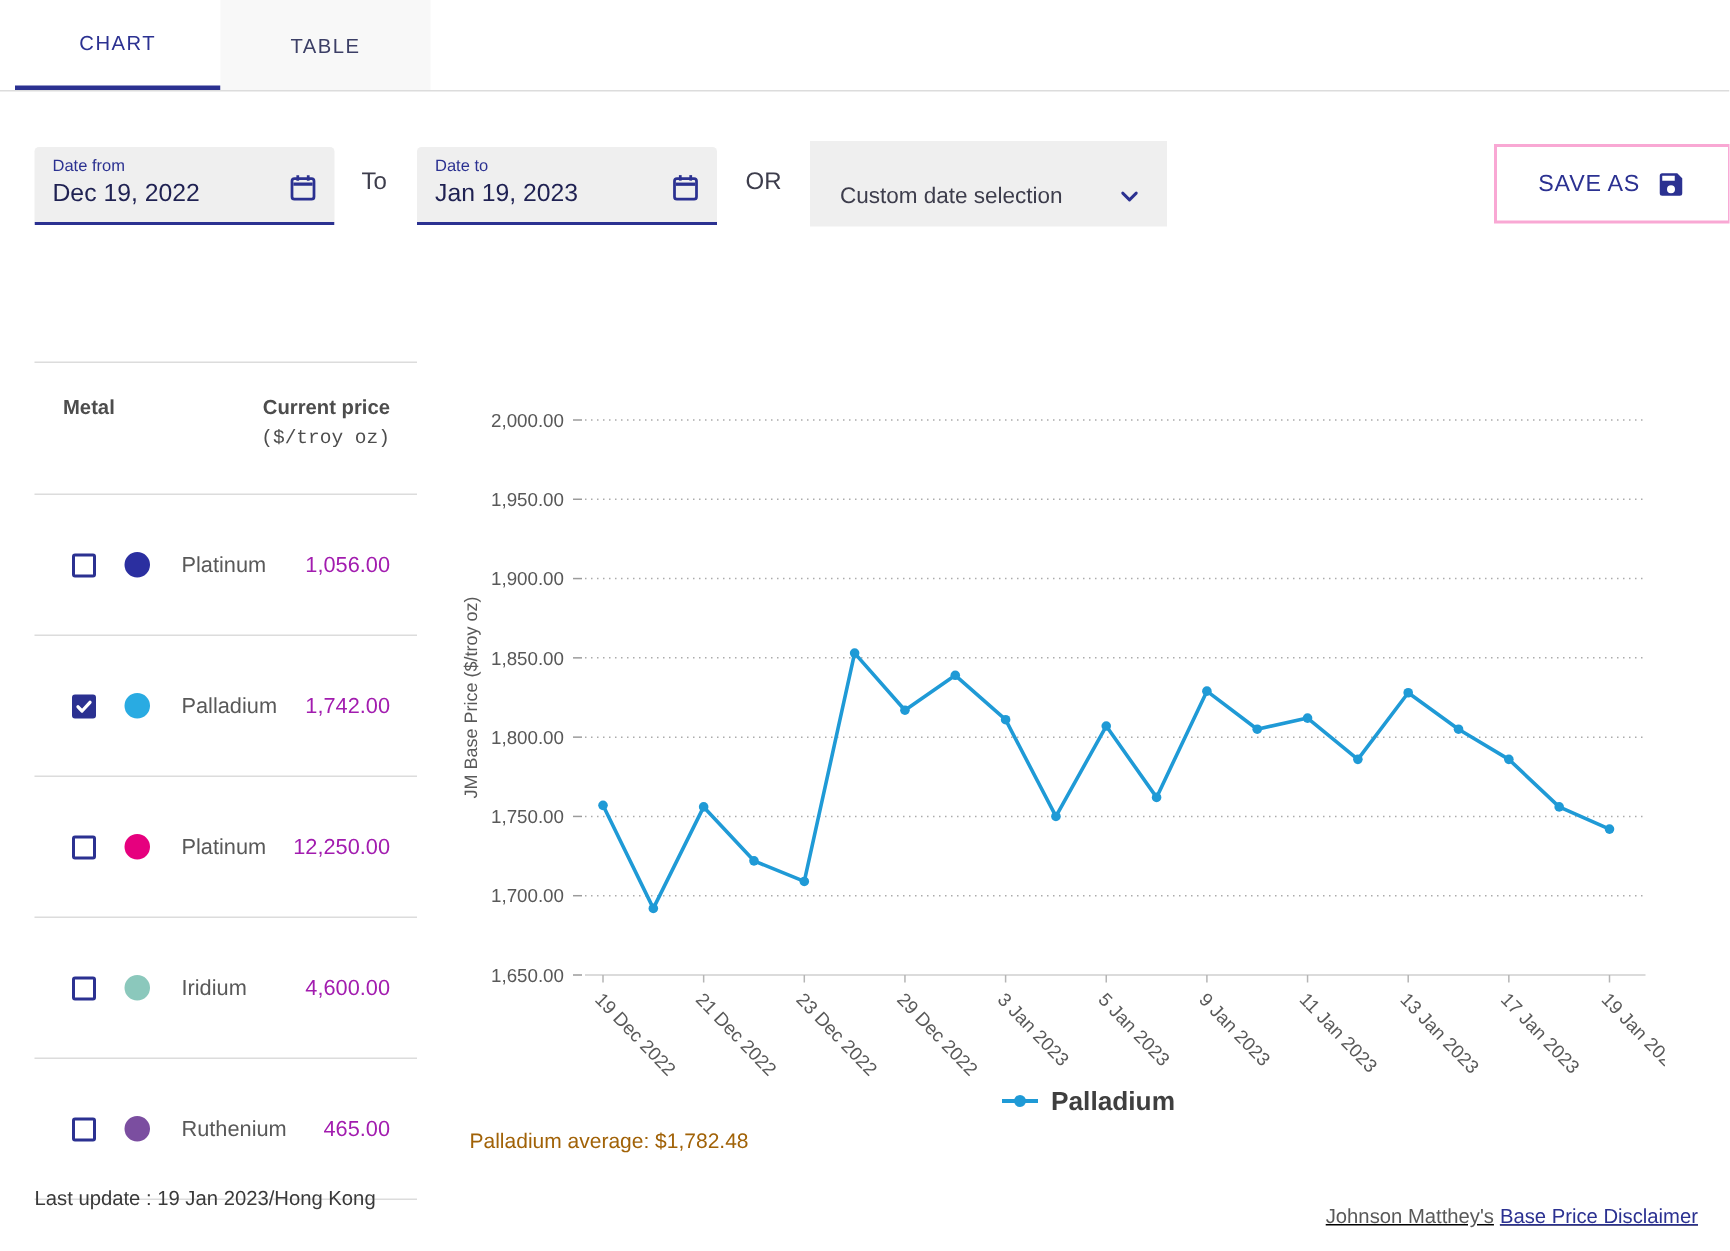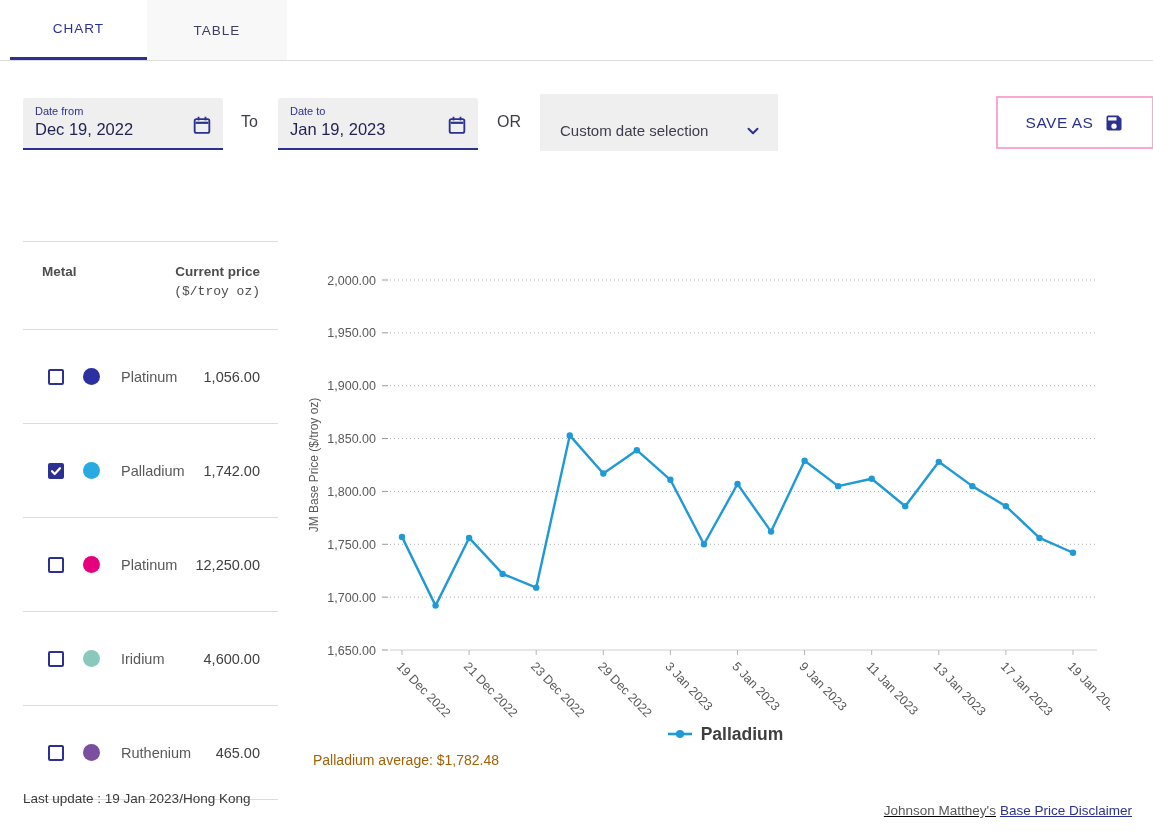--- a/index.html
+++ b/index.html
@@ -36,21 +36,21 @@
   .metal-header .h-right .l1 { font-size:13.5px; font-weight:700; color:#4d4d4d; }
   .metal-header .h-right .l2 { font-size:13px; color:#4d4d4d; margin-top:5px;font-family:Liberation Mono, monospace; }
   .metal-row { height:94px; display:flex; align-items:center; border-bottom:1px solid #dcdcdc; padding:0 18px 0 25px; cursor:pointer; }
   .checkbox { width:16px; height:16px; border:2px solid #2b3191; border-radius:2px; background:#fff;
               display:flex; align-items:center; justify-content:center; cursor:pointer; flex-shrink:0; }
   .checkbox svg { display:none; }
   .checkbox.checked { background:#2b3191; }
   .checkbox.checked svg { display:block; }
   .dot { width:17px; height:17px; border-radius:50%; margin-left:19px; flex-shrink:0; }
   .metal-name { margin-left:21px; font-size:14.5px; color:#595959; }
-  .metal-price { margin-left:auto; font-size:14.5px; color:#404040; }
+  .metal-price { margin-left:auto; font-size:14.5px; color:#a21caf; }
   .last-update { position:absolute; left:23px; top:791px; font-size:13.5px; color:#3a3a3a; }
 
   
   .chart-svg { position:absolute; left:300px; top:255px; }
   .ax-lbl { font-family:"Liberation Sans", sans-serif; font-size:12.5px; fill:#595959; }
   .ax-title { font-family:"Liberation Sans", sans-serif; font-size:12px; fill:#595959; }
   .legend { position:absolute; left:620px; top:721px; width:210px; height:26px;
             display:flex; align-items:center; justify-content:center; gap:8px; cursor:pointer; }
   .legend-text { font-size:17.5px; font-weight:700; color:#3f3f3f; }
   .avg-note { position:absolute; left:313px; top:752px; font-size:14px; color:#a16207; }

